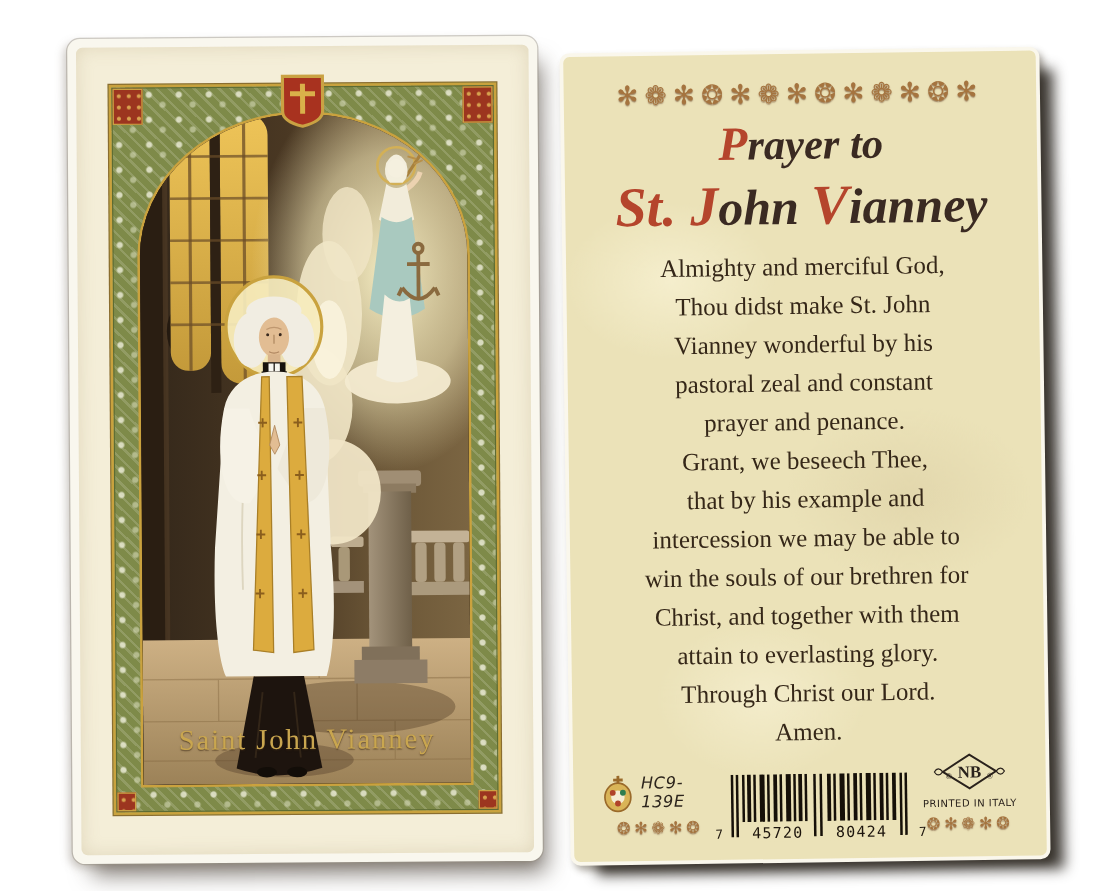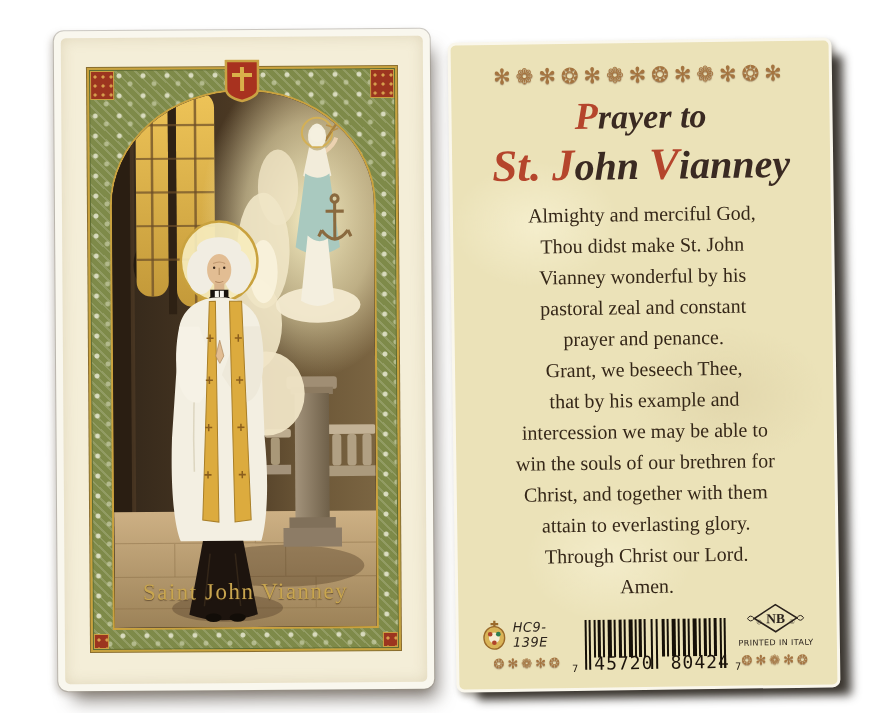--- a/index.html
+++ b/index.html
@@ -65,22 +65,22 @@
   .prayer div{line-height:31px;}
   .bottom-row{margin-top:auto;display:flex;align-items:flex-end;gap:6px;height:80px;}
   .col1{width:128px;} .col3{width:106px;text-align:center;}
   .col2{flex:1;display:flex;justify-content:center;}
   .crest-row{display:flex;align-items:flex-end;gap:5px;height:44px;}
   .pcode{font-family:"DejaVu Sans",sans-serif;font-size:13px;color:#2c241c;
     letter-spacing:.5px;padding-bottom:3px;font-style:italic;}
   .orn-strip{font-size:13px;letter-spacing:3px;line-height:22px;}
   .barcode{position:relative;width:150px;height:54px;}
   .bd{position:absolute;bottom:0;font-family:"DejaVu Sans Mono",monospace;
-    font-size:18px;color:#1c140c;text-align:center;letter-spacing:1px;}
-  .bd1{left:13px;width:56px;} .bd2{left:89px;width:60px;}
+    font-size:12px;color:#1c140c;text-align:center;letter-spacing:1px;}
+  .bd1{left:13px;width:56px;} .bd2{left:78px;width:60px;}
   .bdl{left:-9px;font-size:10px;} .bdr{right:-11px;font-size:10px;}
   .printed{font-family:"DejaVu Sans",sans-serif;font-size:8px;letter-spacing:.4px;
     color:#2a221c;line-height:12px;}
 </style>
 </head>
 <body>
 
 <div class="stage">
 
   <div class="card-front">

